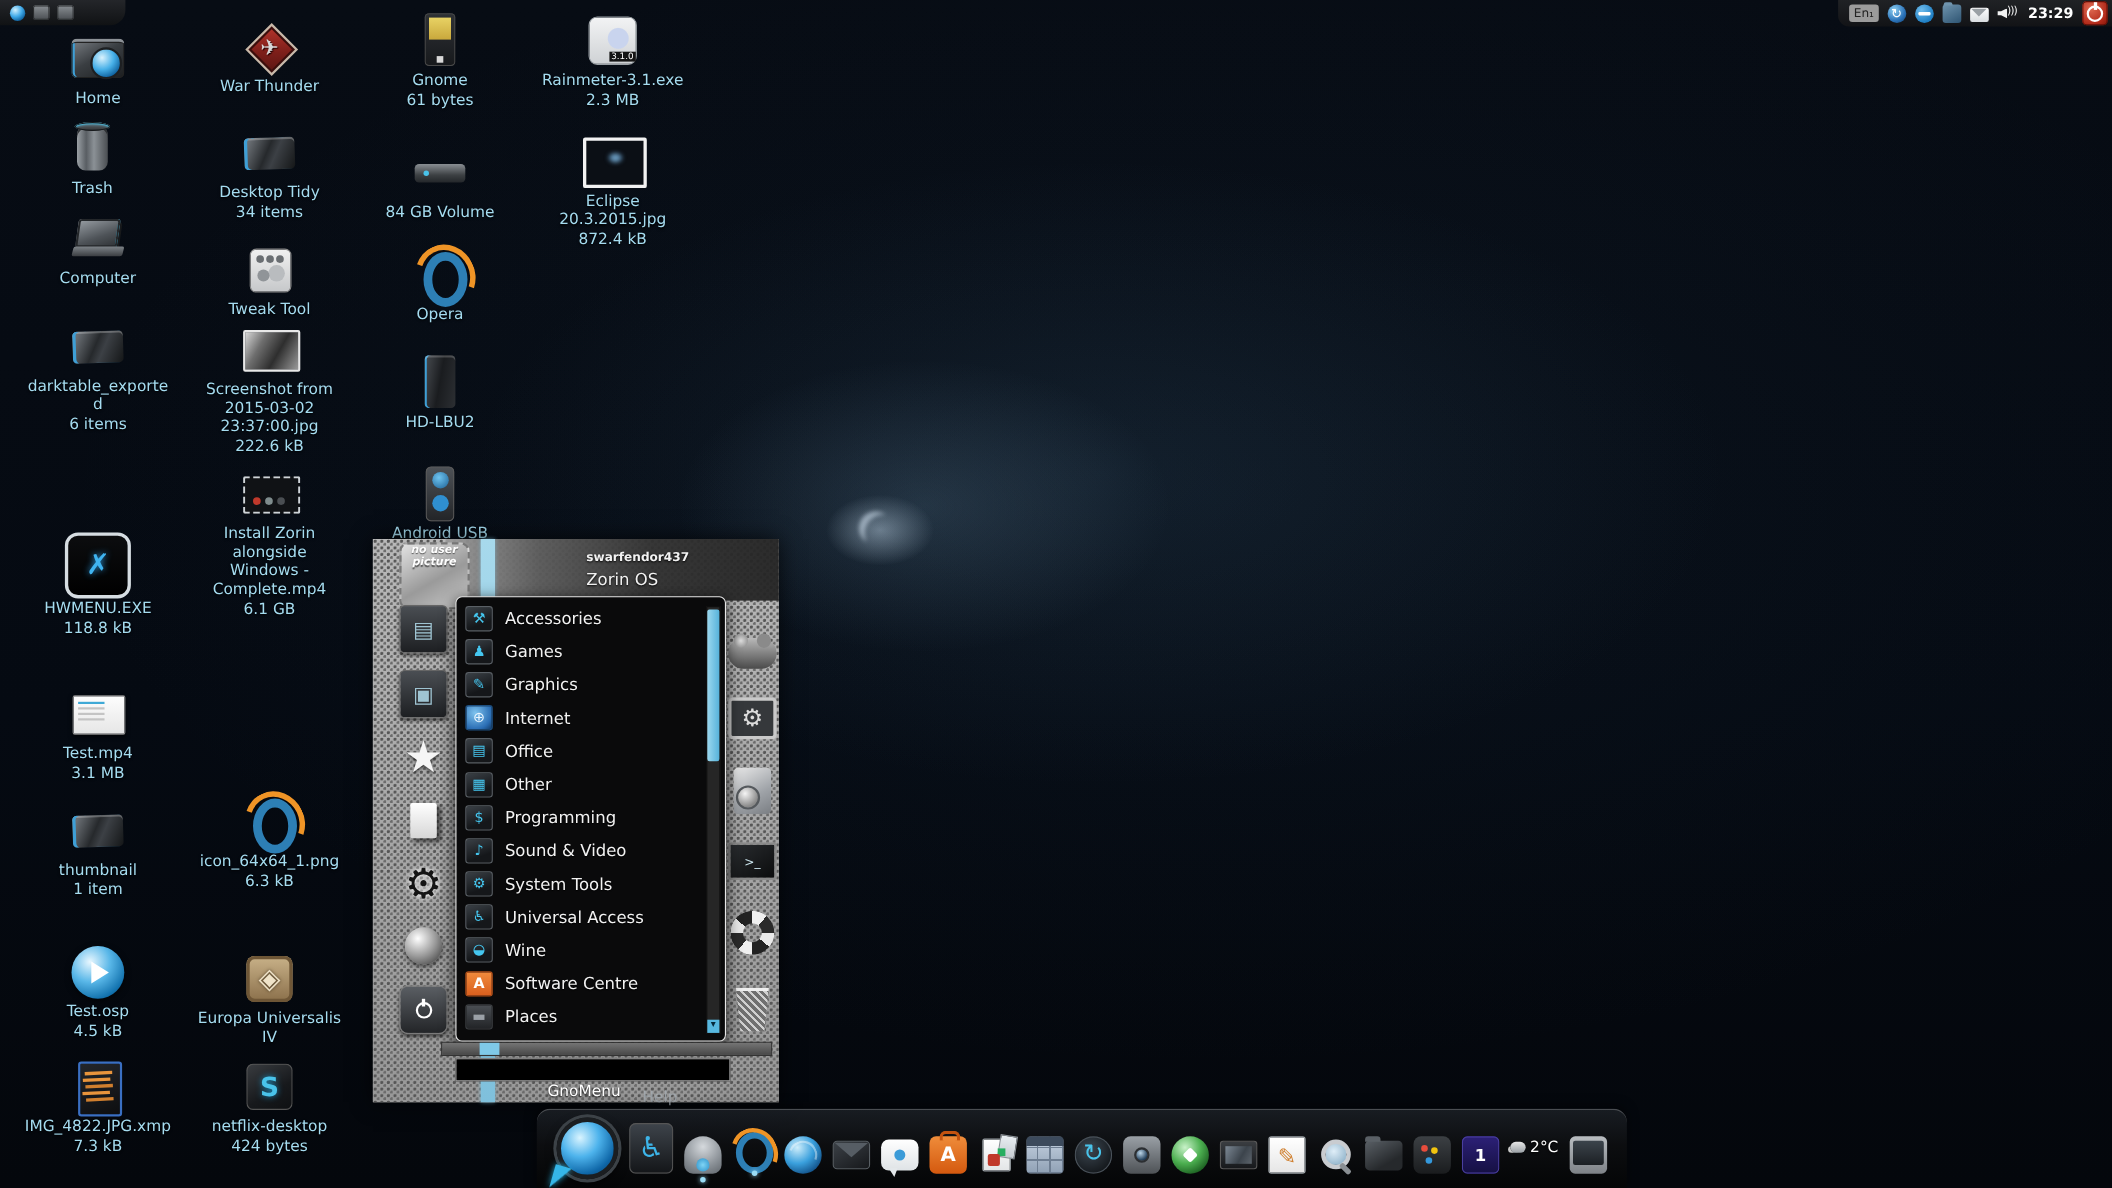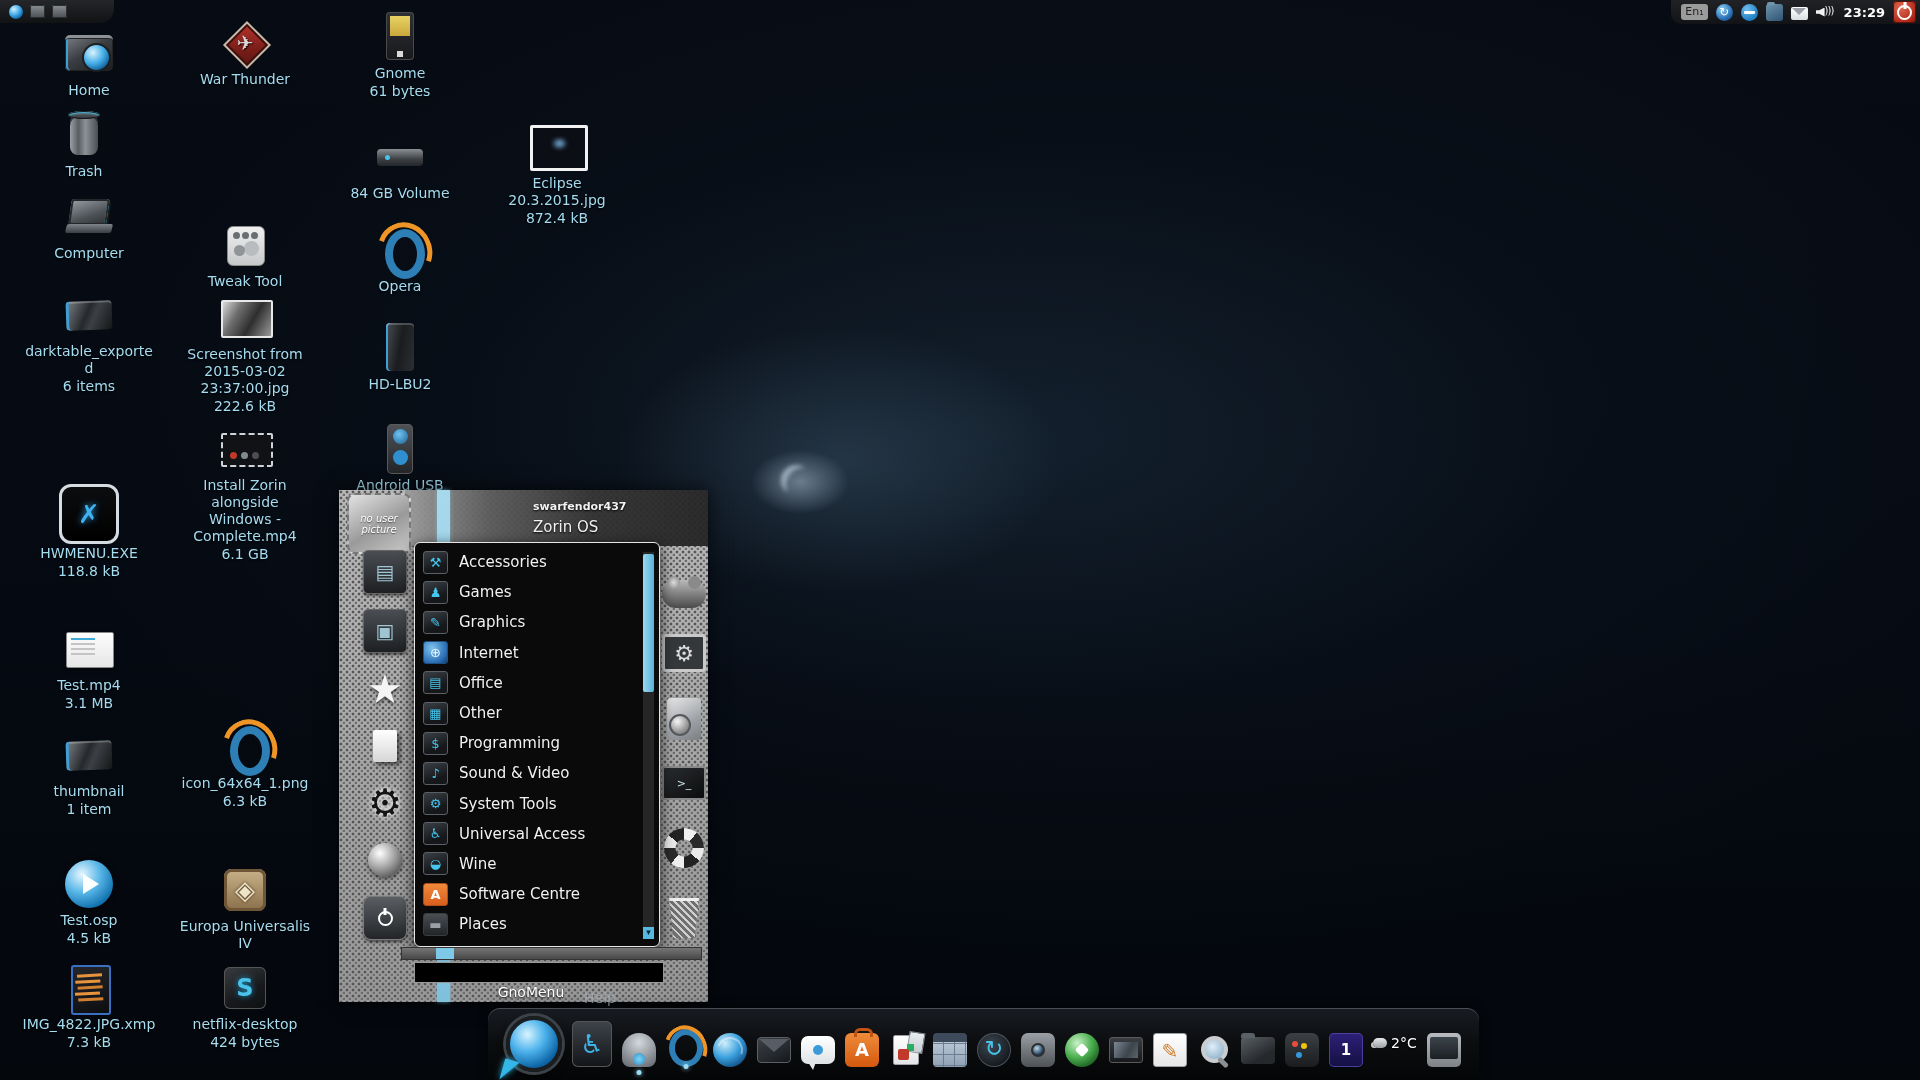--- a/index.html
+++ b/index.html
@@ -134,23 +134,23 @@
     background-image:
       radial-gradient(circle at 2px 2px,#565656 1.2px,rgba(0,0,0,0) 1.7px),
       radial-gradient(circle at 5px 5px,#6b6b6b 1.2px,rgba(0,0,0,0) 1.7px),
       linear-gradient(#b8b8b8,#989898);
     background-size:6px 6px,6px 6px,100% 100%;
     box-shadow:0 0 18px rgba(0,0,0,.7);}
   .menu-header{position:absolute;left:66px;top:0;right:0;height:56px;
     background:linear-gradient(90deg,#9c9c9c,#5a5a5a 28%,#303030 62%,#242424);opacity:.95;}
   .menu-stripe{position:absolute;left:98px;top:0;width:13px;height:100%;
     background:linear-gradient(#a7d9ec,#7fc0dc);box-shadow:0 0 4px rgba(130,200,230,.6);}
-  .avatar{position:absolute;left:8px;top:3px;width:60px;height:57px;border-radius:8px;
+  .avatar{position:absolute;left:24px;top:3px;width:60px;height:57px;border-radius:8px;
     background:linear-gradient(150deg,#e2e2e2,#9a9a9a 55%,#c9c9c9);border:2px dashed #777;
-    display:flex;align-items:center;justify-content:center;text-align:center;}
+    display:flex;justify-content:center;text-align:center;font-weight:bold;}
   .avatar span{font-size:10px;font-style:italic;color:#fdfdfd;text-shadow:0 1px 1px #555;width:46px;}
   .user-block{position:absolute;left:194px;top:7px;color:#f2f2f2;text-shadow:0 1px 2px #000;}
   .uname{font-size:11px;line-height:20px;font-weight:bold;}
   .uos{font-size:15px;line-height:20px;}
   .menu-sidebar{position:absolute;left:22px;top:60px;width:48px;display:flex;flex-direction:column;gap:15px;align-items:center;}
   .sb{width:42px;height:42px;display:flex;align-items:center;justify-content:center;font-size:20px;}
   .sb-dark{background:linear-gradient(#4a4e53,#1d1f22);border:1px solid #666;border-radius:5px;color:#9fc4d2;
     box-shadow:0 2px 3px rgba(0,0,0,.5);}
   .sb-star{color:#f5f5f5;font-size:40px;text-shadow:0 2px 3px rgba(0,0,0,.6);}
   .sb-doc{background:none;}
@@ -341,20 +341,25 @@
       </div>
       <div class="di" style="left: 22px; top: 961px;">
         <div class="ic ic-xmp"></div>
         <div class="lbl">IMG_4822.JPG.xmp</div>
         <div class="lbl">7.3 kB</div>
       </div>
       <div class="di" style="left: 178px; top: 16px;">
         <div class="ic ic-diamond"></div>
         <div class="lbl">War Thunder</div>
       </div>
+      <div class="di" style="left: 178px; top: 112px;">
+        <div class="ic ic-drive"></div>
+        <div class="lbl">Desktop Tidy</div>
+        <div class="lbl">34 items</div>
+      </div>
       <div class="di" style="left: 178px; top: 218px;">
         <div class="ic ic-tweak"></div>
         <div class="lbl">Tweak Tool</div>
       </div>
       <div class="di" style="left: 178px; top: 291px;">
         <div class="ic ic-photo"></div>
         <div class="lbl">Screenshot from 2015-03-02 23:37:00.jpg</div>
         <div class="lbl">222.6 kB</div>
       </div>
       <div class="di" style="left: 178px; top: 422px;">
@@ -389,20 +394,27 @@
         <div class="ic ic-opera"></div>
         <div class="lbl">Opera</div>
       </div>
       <div class="di" style="left: 333px; top: 321px;">
         <div class="ic ic-tall-drive"></div>
         <div class="lbl">HD-LBU2</div>
       </div>
       <div class="di" style="left: 333px; top: 422px;">
         <div class="ic ic-ipod"></div>
         <div class="lbl">Android USB Device</div>
+      </div>
+      <div class="di" style="left: 490px; top: 10px;">
+        <div class="ic ic-installer">
+          <span class="ic-badge">3.1.0</span>
+        </div>
+        <div class="lbl">Rainmeter-3.1.exe</div>
+        <div class="lbl">2.3 MB</div>
       </div>
       <div class="di" style="left: 490px; top: 120px;">
         <div class="ic ic-eclipse"></div>
         <div class="lbl">Eclipse 20.3.2015.jpg</div>
         <div class="lbl">872.4 kB</div>
       </div>
     </div>
 
   <div class="menu-panel">
     <div class="menu-header"></div>

